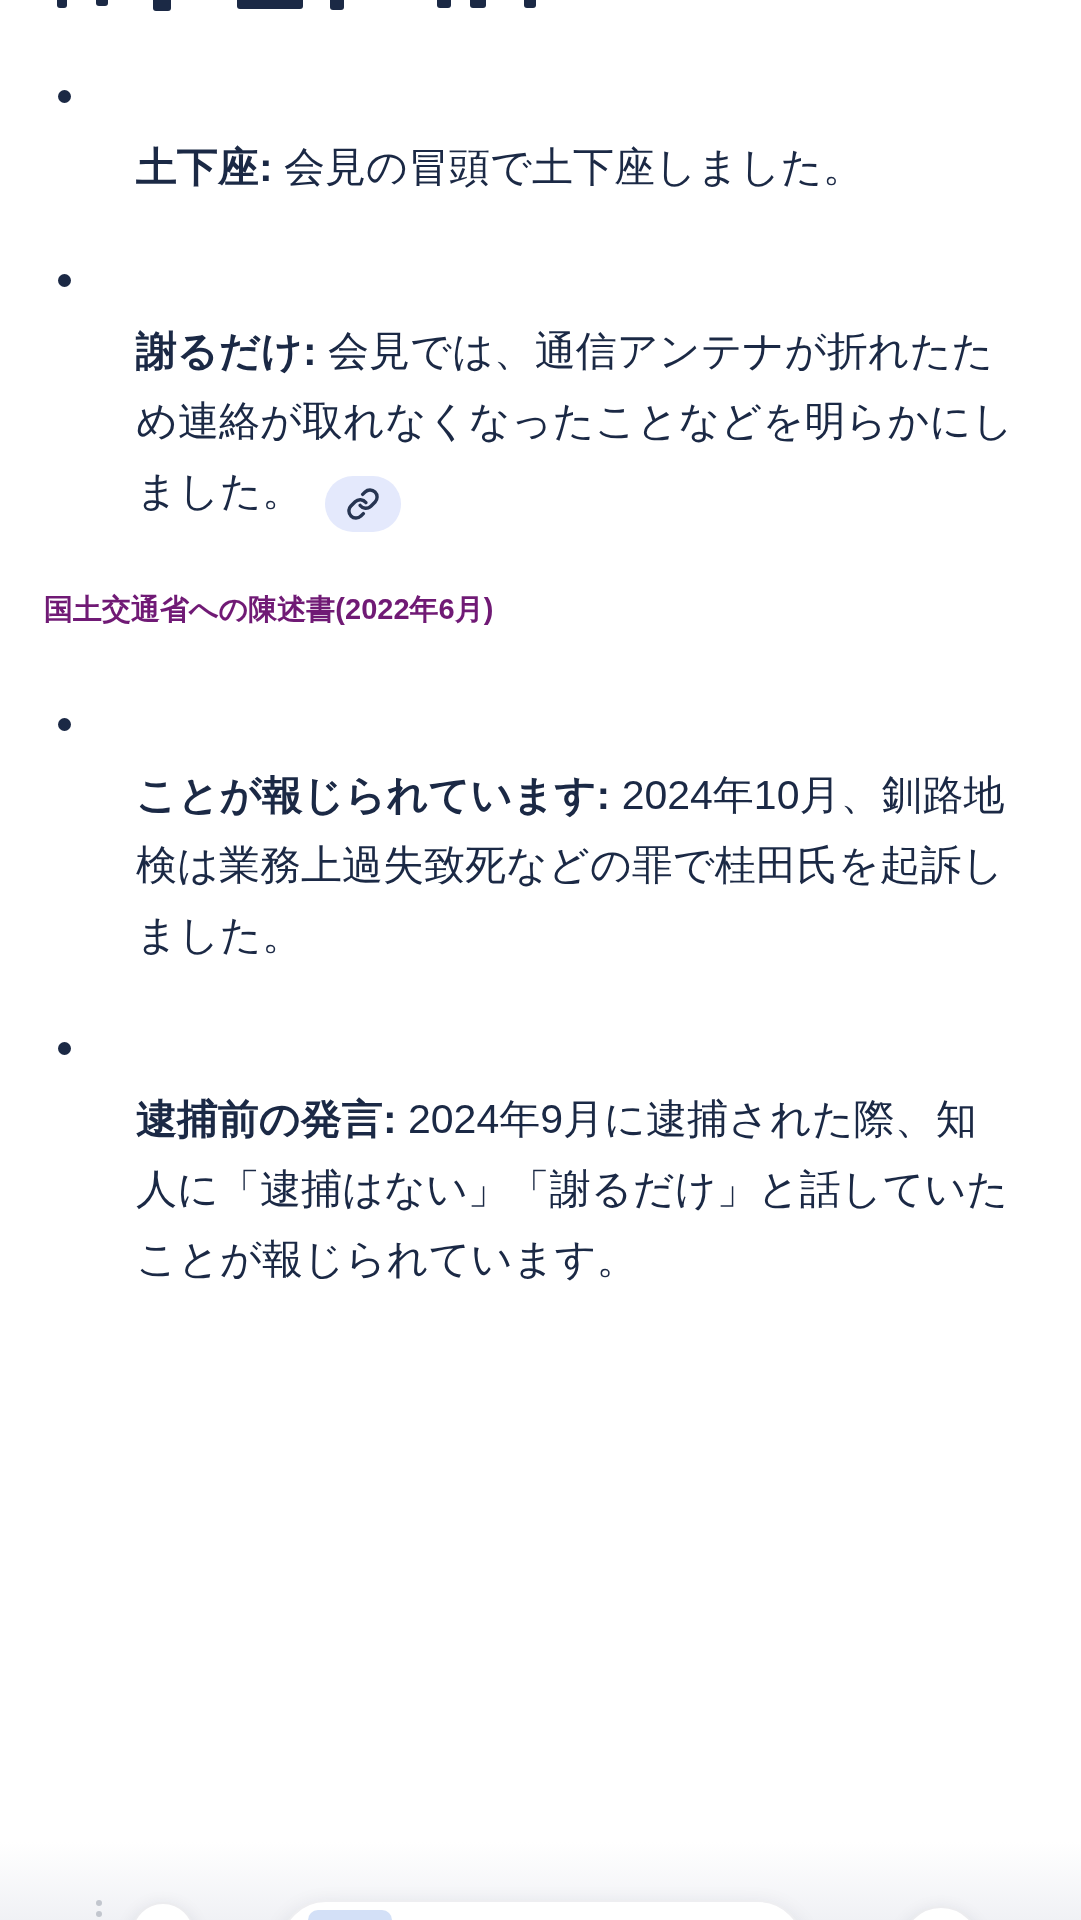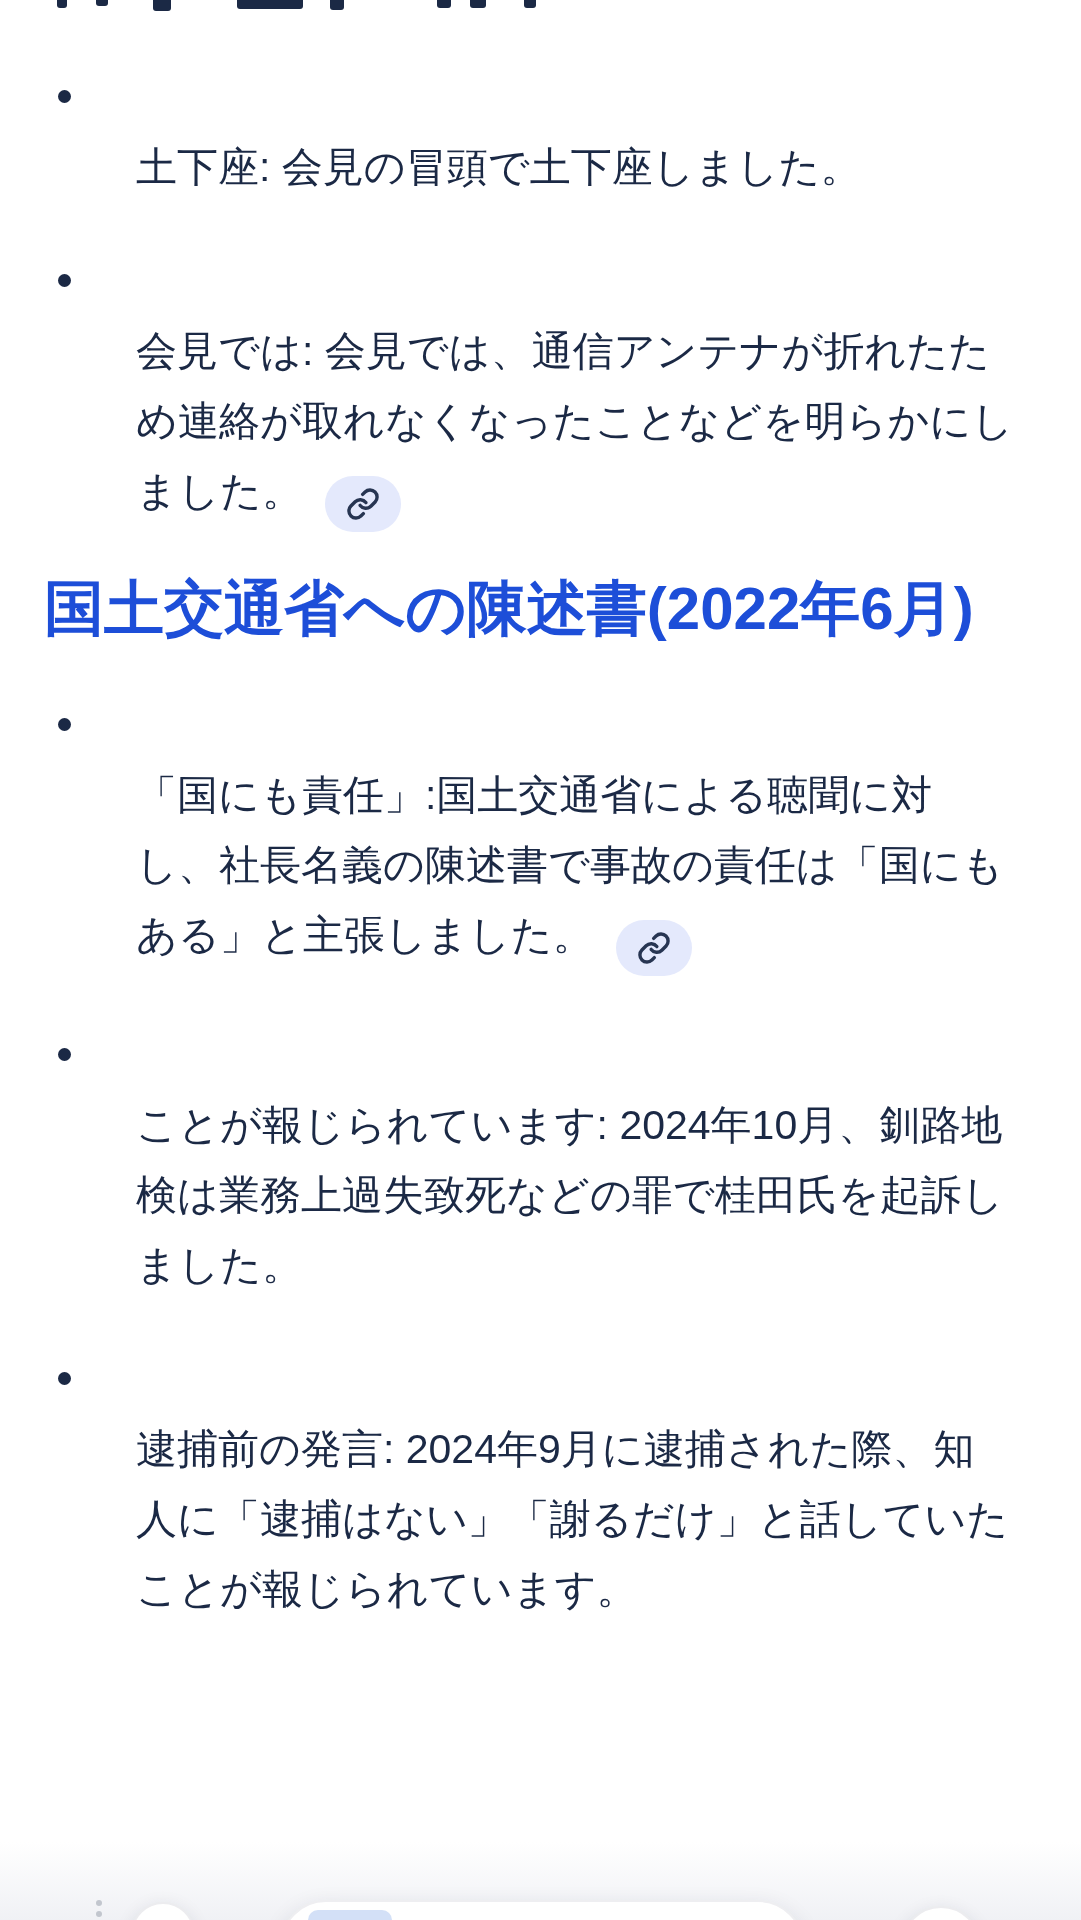--- a/index.html
+++ b/index.html
@@ -28,23 +28,23 @@
   .content{position:absolute;top:10px;left:0;width:1081px;padding:0 28px 0 44px;box-sizing:border-box;}
   .bullet-list{list-style:none;margin:52px 0 0 0;padding:0;}
   .bullet-list li{
     position:relative;padding-left:92px;margin:0 0 44px 0;
     font-size:41px;line-height:70px;white-space:pre-line;
   }
   .bullet-dot{
     position:absolute;left:14px;top:28px;width:13px;height:13px;border-radius:50%;
     background:#1b2945;
   }
-  .lead{font-weight:400;}
+  .lead{font-weight:700;}
   .section-heading{
-    font-size:60px;font-weight:700;line-height:58px;color:#1d4ed8;
+    font-size:29px;font-weight:700;line-height:58px;color:#701a75;
     margin:48px 0 52px 0;white-space:pre-line;
   }
   .citation-pill{
     display:inline-flex;align-items:center;justify-content:center;
     width:76px;height:56px;border-radius:28px;background:#e4e9fc;
     vertical-align:-16px;margin-left:22px;border:none;padding:0;cursor:pointer;
   }
   .citation-pill svg{width:34px;height:34px;stroke:#273552;fill:none;stroke-width:2.4;stroke-linecap:round;stroke-linejoin:round;}
 
   
@@ -90,41 +90,31 @@
     <span class="frag f8"></span>
   </div>
 
   <div class="content">
 
     <ul class="bullet-list">
       <li>
         <span class="bullet-dot"></span><strong class="lead">土下座:</strong><span> 会見の冒頭で土下座しました。</span>
       </li>
       <li>
-        <span class="bullet-dot"></span><strong class="lead">会見では:</strong><span> 会見では、通信アンテナが折れたた
+        <span class="bullet-dot"></span><strong class="lead">謝るだけ:</strong><span> 会見では、通信アンテナが折れたた
 め連絡が取れなくなったことなどを明らかにし
 ました。</span><button class="citation-pill"><svg viewBox="0 0 24 24">
               <path d="M10 13a5 5 0 0 0 7.54.54l3-3a5 5 0 0 0-7.07-7.07l-1.72 1.71"></path>
               <path d="M14 11a5 5 0 0 0-7.54-.54l-3 3a5 5 0 0 0 7.07 7.07l1.71-1.71"></path>
             </svg></button>
       </li>
     </ul>
 
     <h3 class="section-heading">国土交通省への陳述書(2022年6月)</h3>
 
-    <ul class="bullet-list" style="margin-top:0;">
-      <li>
-        <span class="bullet-dot"></span><strong class="lead">「国にも責任」:</strong><span>国土交通省による聴聞に対
-し、社長名義の陳述書で事故の責任は「国にも
-ある」と主張しました。</span><button class="citation-pill"><svg viewBox="0 0 24 24">
-              <path d="M10 13a5 5 0 0 0 7.54.54l3-3a5 5 0 0 0-7.07-7.07l-1.72 1.71"></path>
-              <path d="M14 11a5 5 0 0 0-7.54-.54l-3 3a5 5 0 0 0 7.07 7.07l1.71-1.71"></path>
-            </svg></button>
-      </li>
-    </ul>
 
 
     <ul class="bullet-list" style="margin-top:0;">
       <li>
         <span class="bullet-dot"></span><strong class="lead">ことが報じられています:</strong><span> 2024年10月、釧路地
 検は業務上過失致死などの罪で桂田氏を起訴し
 ました。</span>
       </li>
       <li>
         <span class="bullet-dot"></span><strong class="lead">逮捕前の発言:</strong><span> 2024年9月に逮捕された際、知

